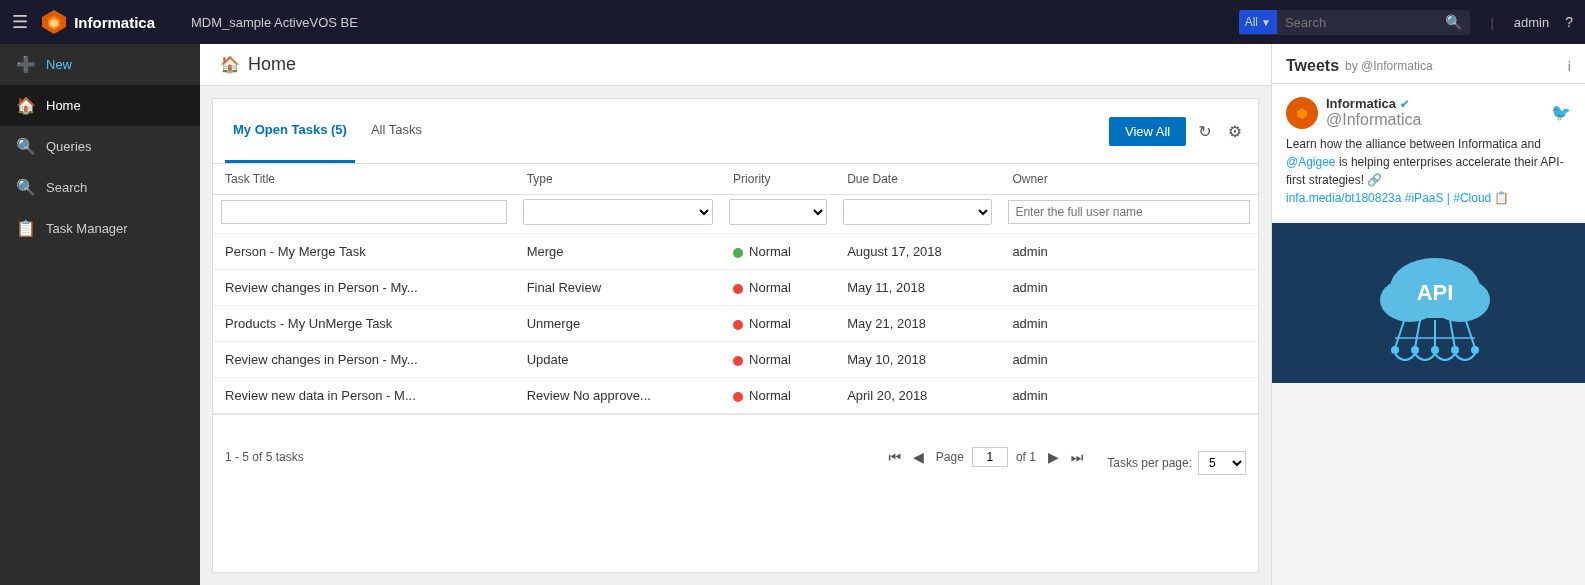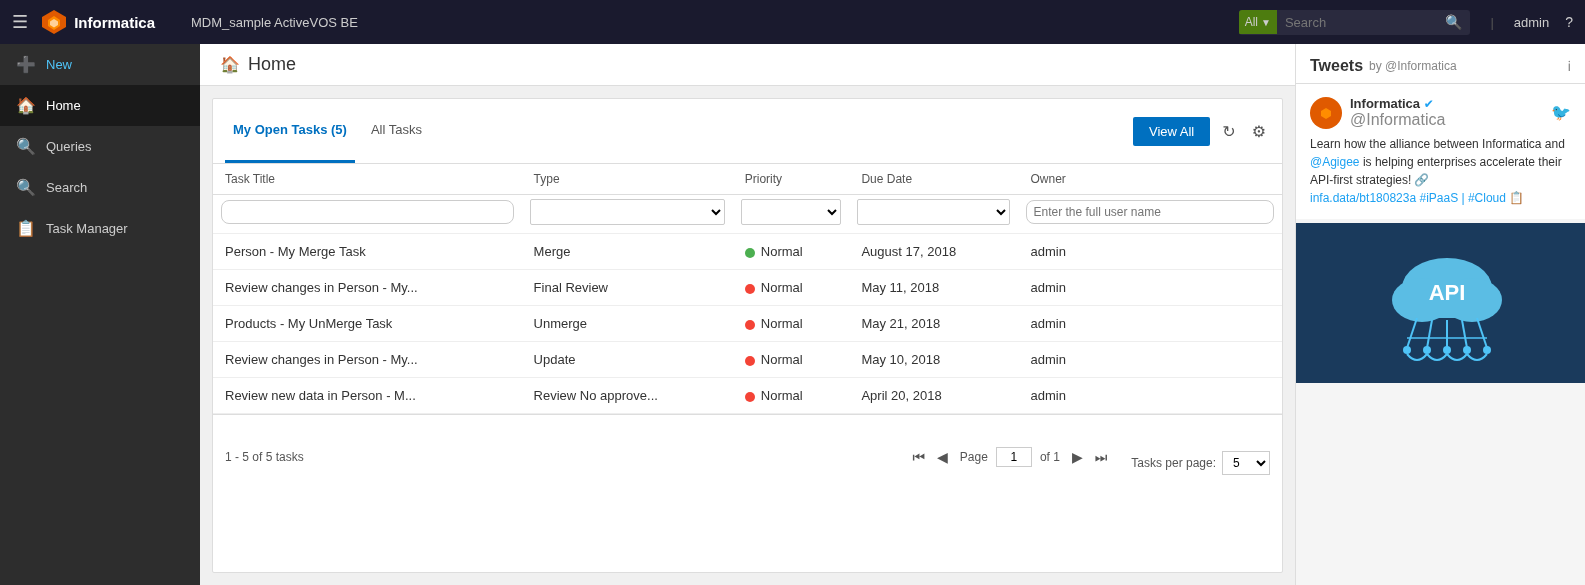--- a/index.html
+++ b/index.html
@@ -15,21 +15,21 @@
       gap: 12px;
       flex-shrink: 0;
     }
     .topnav-hamburger { color: #ccc; font-size: 18px; cursor: pointer; }
     .topnav-logo { display: flex; align-items: center; gap: 6px; }
     .topnav-logo-icon { width: 28px; height: 28px; }
     .topnav-logo-text { color: white; font-size: 15px; font-weight: bold; }
     .topnav-appname { color: #ccc; font-size: 13px; margin-left: 24px; }
     .topnav-spacer { flex: 1; }
     .topnav-search-wrapper { display: flex; align-items: center; background: #2a2a3e; border-radius: 3px; overflow: hidden; }
-    .topnav-search-dropdown { background: #4d7c0f; color: #ccc; border: none; padding: 5px 6px; font-size: 12px; cursor: pointer; display: flex; align-items: center; gap: 3px; }
+    .topnav-search-dropdown { background: #1d4ed8; color: #ccc; border: none; padding: 5px 6px; font-size: 12px; cursor: pointer; display: flex; align-items: center; gap: 3px; }
     .topnav-search-input { background: #2a2a3e; border: none; color: #ccc; padding: 5px 8px; font-size: 13px; width: 160px; outline: none; }
     .topnav-search-icon { color: #888; padding: 0 8px; font-size: 14px; }
     .topnav-divider { color: #555; margin: 0 8px; }
     .topnav-user { color: #ccc; font-size: 13px; cursor: pointer; }
     .topnav-help { color: #ccc; font-size: 14px; cursor: pointer; margin-left: 4px; }
 
     
     .layout { display: flex; flex: 1; overflow: hidden; }
 
     
@@ -117,21 +117,21 @@
       padding: 10px 12px;
       font-size: 13px;
       color: #333;
       border-bottom: 1px solid #eee;
     }
     .filter-row td { padding: 4px 8px 8px; }
     .filter-input {
       width: 100%;
       padding: 4px 6px;
       border: 1px solid #ccc;
-      border-radius: 8px;
+      border-radius: 0;
       font-size: 12px;
     }
     .filter-select {
       width: 100%;
       padding: 4px 6px;
       border: 1px solid #ccc;
       border-radius: 2px;
       font-size: 12px;
       background: white;
       appearance: auto;
@@ -151,21 +151,21 @@
     }
     .pagination-info { flex: 1; }
     .pagination-controls { display: flex; align-items: center; gap: 4px; }
     .page-btn { background: none; border: none; color: #555; cursor: pointer; font-size: 14px; padding: 2px 4px; }
     .page-input { width: 36px; border: 1px solid #ccc; text-align: center; padding: 2px 4px; font-size: 12px; }
     .per-page { display: flex; align-items: center; gap: 6px; margin-left: 20px; margin-top: 12px; }
     .per-page-select { border: 1px solid #ccc; padding: 3px 6px; font-size: 12px; background: white; }
 
     
     .right-panel {
-      width: 290px;
+      width: 314px;
       flex-shrink: 0;
       background: #f5f5f5;
       border-left: 1px solid #ddd;
       overflow-y: auto;
       padding: 0;
     }
     .tweets-header {
       display: flex;
       align-items: center;
       padding: 12px 14px 8px;
@@ -394,21 +394,21 @@
           <div>
             <span class="tweet-name">Informatica</span>
             <span class="tweet-verified"> ✔</span>
           </div>
           <div class="tweet-handle">@Informatica</div>
         </div>
         <span class="tweet-bird">🐦</span>
       </div>
       <div class="tweet-text">
         Learn how the alliance between Informatica and <span class="tweet-link">@Agigee</span> is helping enterprises accelerate their API-first strategies! 🔗<br>
-        <a class="tweet-link">infa.data/bt180823a</a>
+        <a class="tweet-link">infa.media/bt180823a</a>
         <span class="tweet-tags"> #iPaaS | #Cloud</span>
         <span> 📋</span>
       </div>
     </div>
 
     <div class="api-image">
       <svg width="220" height="150" viewBox="0 0 220 150">
 
         <rect width="220" height="150" fill="#1a3a5c"></rect>
 

